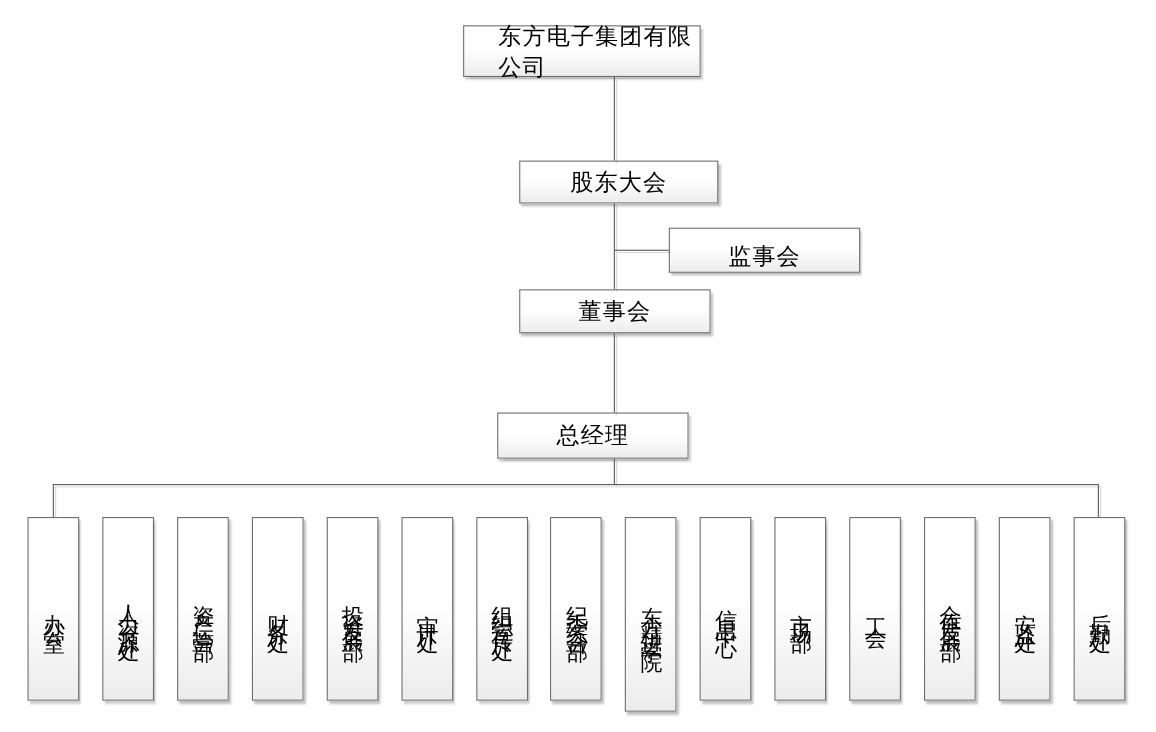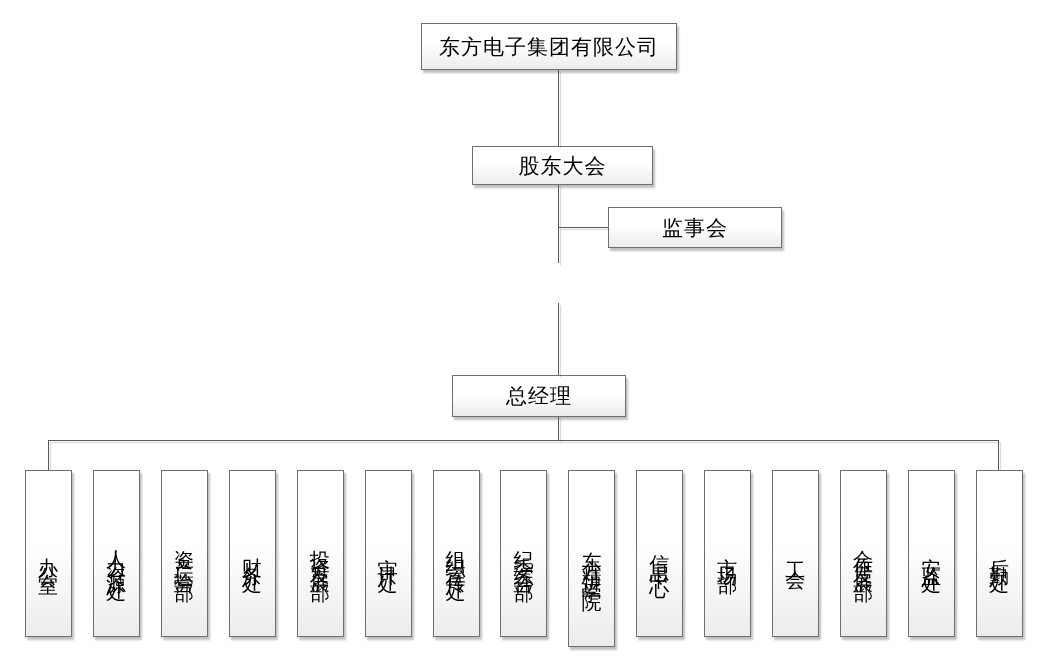--- a/index.html
+++ b/index.html
@@ -22,23 +22,23 @@
     border: 1px solid #6f6f6f;
     background: linear-gradient(to bottom, #ffffff 45%, #ececec 100%);
     box-shadow: 2px 3px 2px rgba(0,0,0,0.25);
     display: flex;
     align-items: center;
     justify-content: center;
     color: #000000;
   }
   .node.h { font-size: 21px; letter-spacing: 1px; }
 
-  .node-root          { left: 421px; top: 23px;  width: 256px; height: 47px; }
+  .node-root          { left: 421px; top: 23px;  width: 216px; height: 47px; padding-left: 31px; }
   .node-shareholders  { left: 472px; top: 146px; width: 181px; height: 39px; }
-  .node-supervisory   { left: 608px; top: 207px; width: 174px; height: 41px; }
+  .node-supervisory   { left: 608px; top: 207px; width: 174px; height: 41px; align-items: flex-end; }
   .node-board         { left: 472px; top: 263px; width: 174px; height: 40px; }
   .node-gm            { left: 452px; top: 375px; width: 174px; height: 42px; }
 
   
   .vline, .hline {
     position: absolute;
     background: #595959;
     box-shadow: 2px 2px 1px rgba(0,0,0,0.18);
   }
   .vline { width: 1px; }
@@ -97,20 +97,23 @@
   </div>
 
   <div class="node h node-shareholders">
     <span>股东大会</span>
   </div>
 
   <div class="node h node-supervisory">
     <span>监事会</span>
   </div>
 
+  <div class="node h node-board">
+    <span>董事会</span>
+  </div>
 
   <div class="node h node-gm">
     <span>总经理</span>
   </div>
 
   <div class="vline l-root-sh"></div>
   <div class="vline l-sh-board"></div>
   <div class="hline l-superv"></div>
   <div class="vline l-board-gm"></div>
   <div class="vline l-gm-bus"></div>

